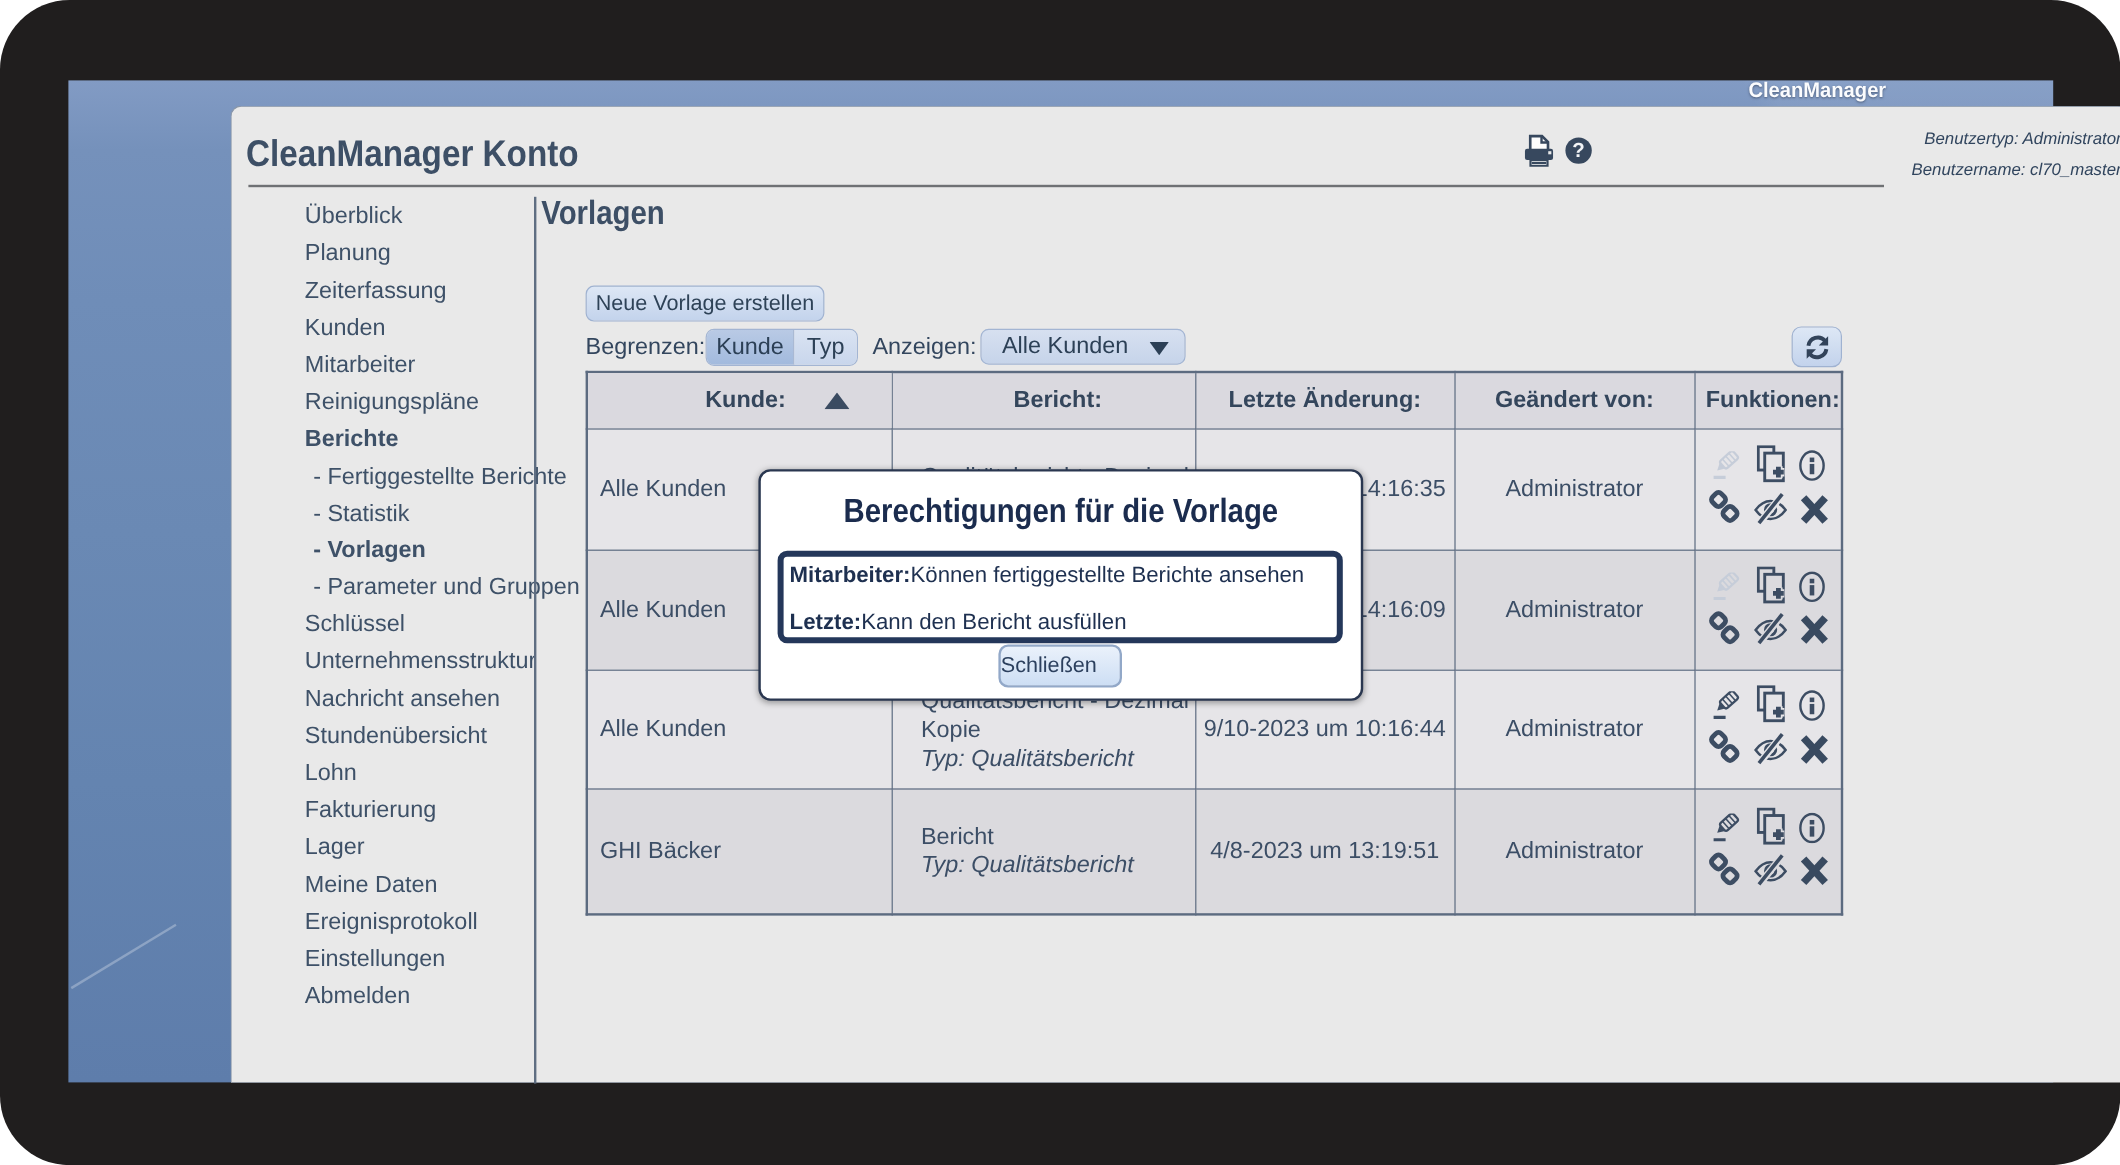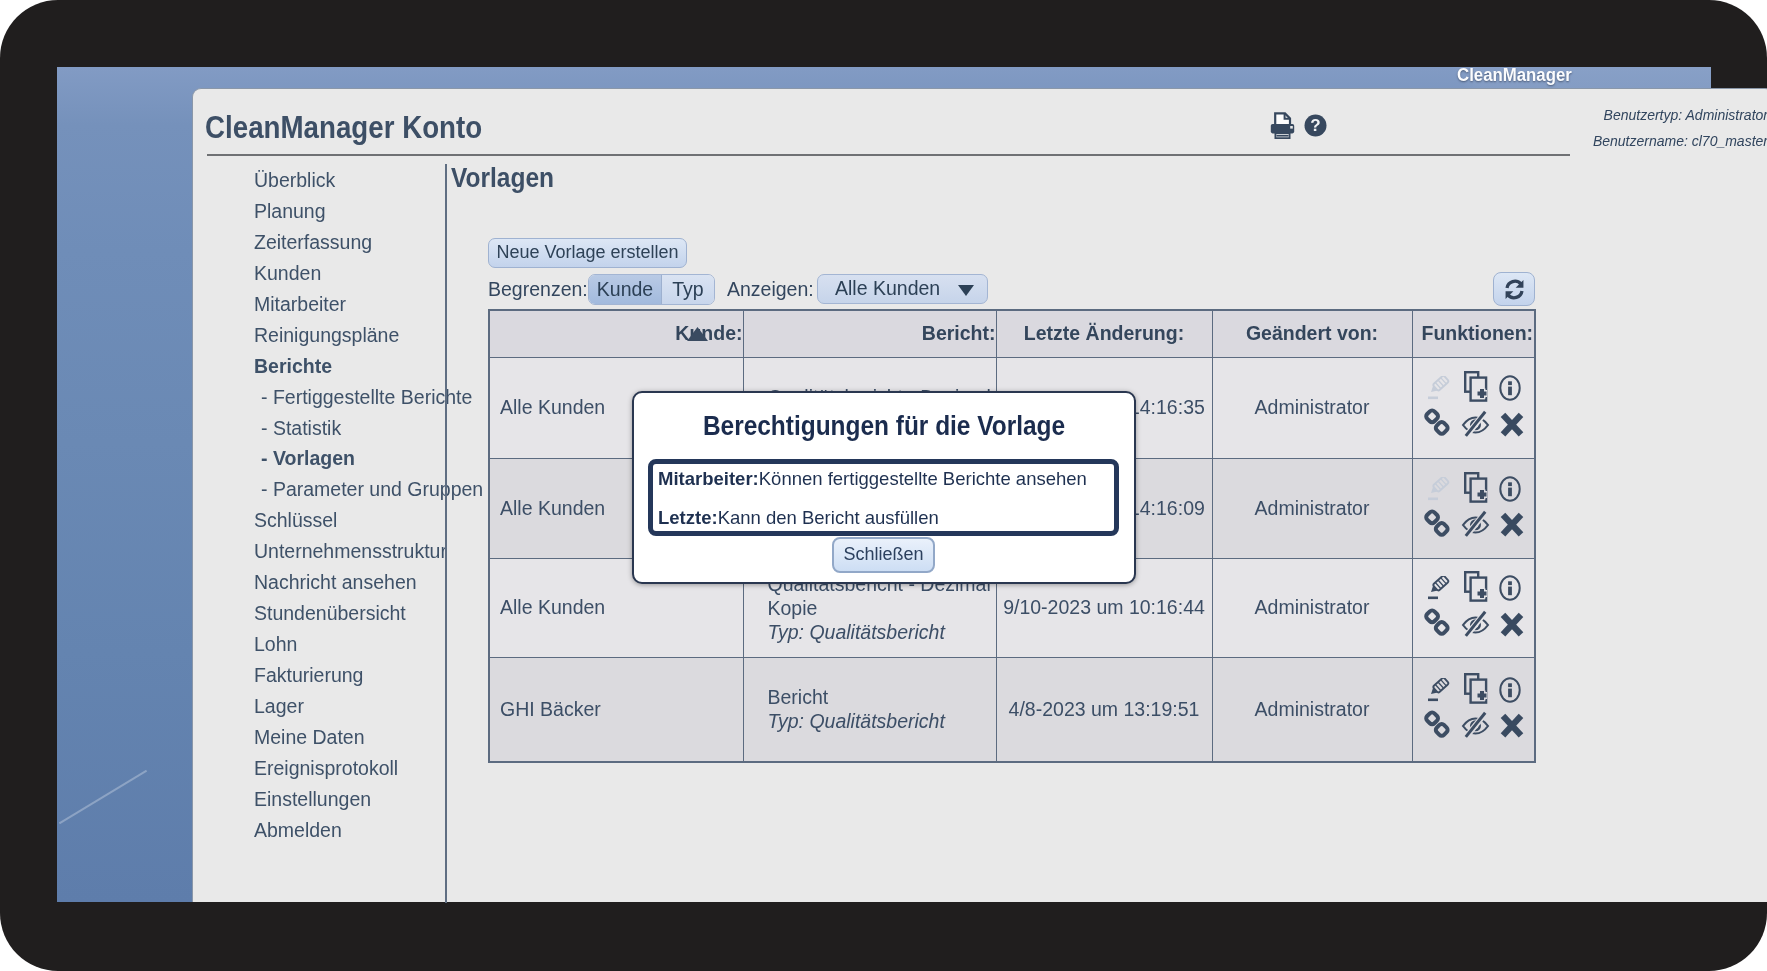--- a/index.html
+++ b/index.html
@@ -35,42 +35,42 @@
 .seg div { text-align:center; font-size:19.5px; line-height:28px; color:#2c4056; }
 .dd { position:absolute; left:624px; top:185px; width:171px; height:30px; border:1.5px solid #a3b5d3; border-radius:7px; background:linear-gradient(to bottom,#d7e0f0,#c6d4ea); font-size:19.5px; line-height:27px; color:#2c4056; padding-left:17px; }
 .dd svg { position:absolute; right:13px; top:10px; }
 .refresh { position:absolute; left:1300px; top:183px; width:42px; height:34px; border-radius:8px; }
 .refresh svg { margin-top:5px; }
 
 table { position:absolute; left:295px; top:220px; width:1046px; border-collapse:collapse; table-layout:fixed; color:#3c4e66; font-size:19.5px; }
 table td, table th { border:1.5px solid #5c6b80; vertical-align:middle; }
 table { border:2px solid #5c6b80; }
 th { height:47px; background:#dad9df; font-weight:bold; color:#34465c; font-size:19.5px; }
-th.c1 { text-align:right; padding-left:10px; position:relative; }
-th.c2 { text-align:right; padding-left:24px;margin-top:24px; }
+th.c1 { text-align:center; padding-left:10px; position:relative; }
+th.c2 { text-align:center; padding-left:24px;margin-top:24px; }
 th.c5 { text-align:left; padding-left:9px; }
 td.c1 { padding-left:10px; }
 td.c2 { padding-left:24px; line-height:24px; }
 td.c3, td.c4 { text-align:center; }
 tr.lt td { background:#e6e5e8; }
 tr.dk td { background:#dbdade; }
 .icons { display:flex; flex-direction:column; align-items:center; gap:2px; margin-bottom:6px; }
 .icons .irow { display:flex; gap:10px; align-items:center; }
 .icons .pf { fill:#3d4d63; } .icons .ps { stroke:#3d4d63; }
 .icons.dis .pf { fill:#c6cdd9; } .icons.dis .ps { stroke:#c6cdd9; }
 tr.lt .pg { fill:#e6e5e8; } tr.dk .pg { fill:#dbdade; }
 tr.lt .halo { stroke:#e6e5e8; } tr.dk .halo { stroke:#dbdade; }
 
 .modal { position:absolute; left:439px; top:302px; width:504px; height:193px; background:#ffffff; border:2px solid #2a3750; border-radius:10px; box-shadow:0 1px 5px rgba(0,0,0,.35); }
 .modal .mtitle { margin-top:17px; text-align:center; font-size:28px; font-weight:bold; color:#1b2c4e; transform:scaleX(0.873); white-space:nowrap; }
 .mbox { position:absolute; left:14px; top:66px; width:471px; height:77px; border:5px solid #24375a; border-radius:8px; padding:0 5px; overflow:hidden; }
 .mrow { display:flex; height:30px; align-items:center; font-size:18.5px; color:#1e3050; white-space:nowrap; }
 .mrow + .mrow { margin-top:9px; }
 .mrow b { font-weight:bold; }
-.closebtn { position:absolute; left:198px; top:144px; width:103px; height:36px; border-radius:8px; border:2px solid #92a8c8; background:linear-gradient(to bottom,#eaf1fb,#cddef4); font-size:18px; line-height:31px; color:#2c405e; text-align:center; }
+.closebtn { position:absolute; left:198px; top:144px; width:103px; height:36px; border-radius:8px; border:2px solid #92a8c8; background:linear-gradient(to bottom,#eaf1fb,#cddef4); font-size:18px; line-height:31px; color:#2c405e; text-align:left; }
 </style>
 </head>
 <body>
 <div class="frame"></div>
 <div class="screen">
   <div class="ray1"></div>
   <div class="sheen"></div>
   <div class="cmlogo">CleanManager</div>
 </div>
 <div class="window">

